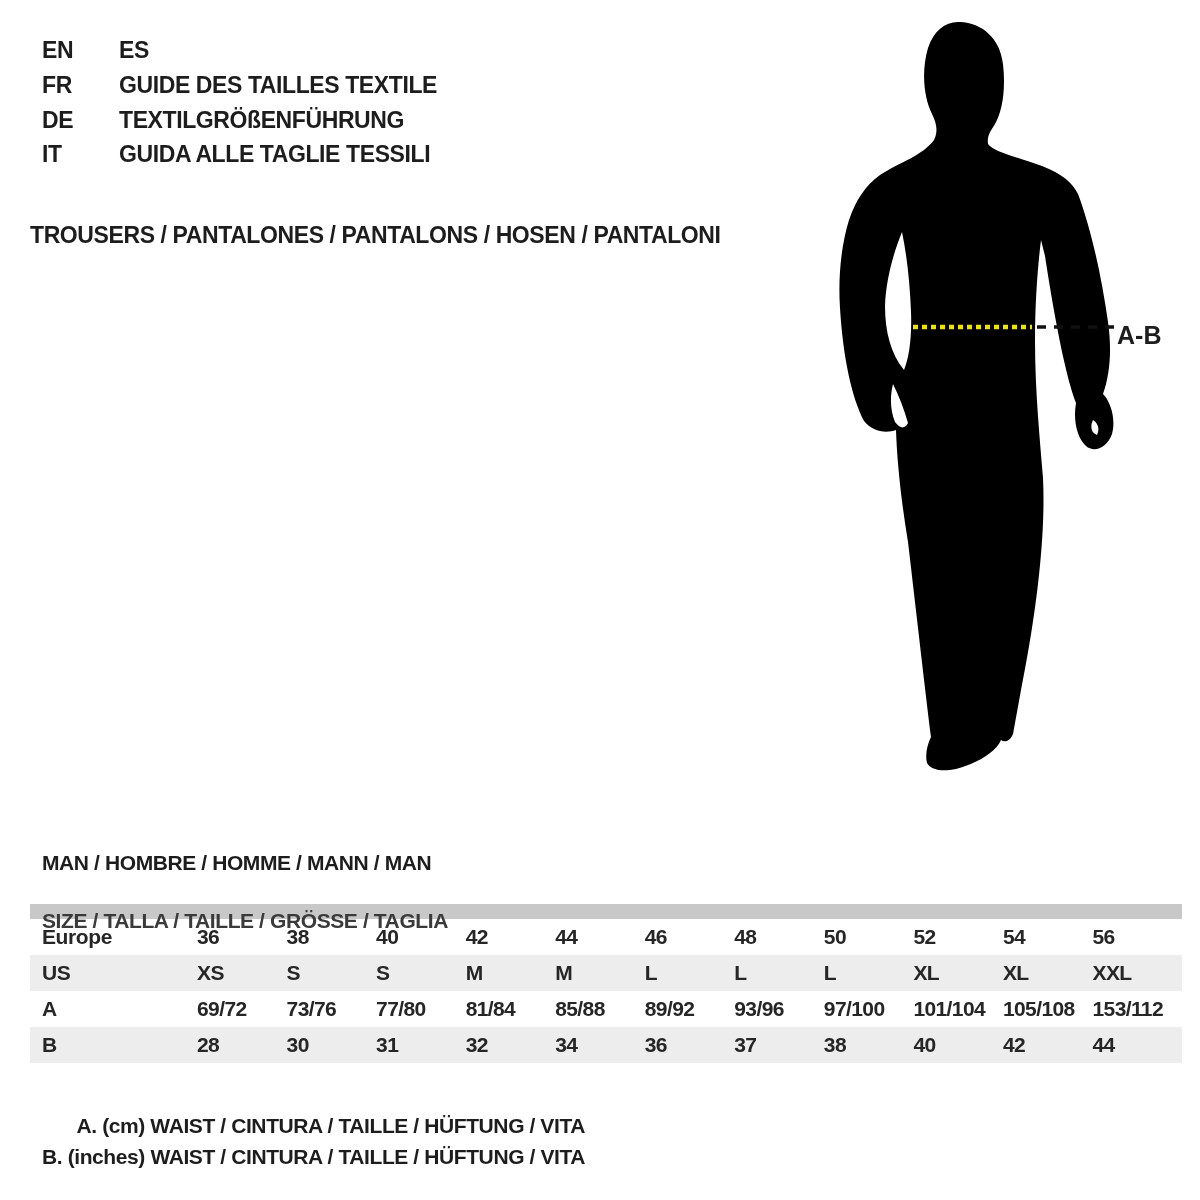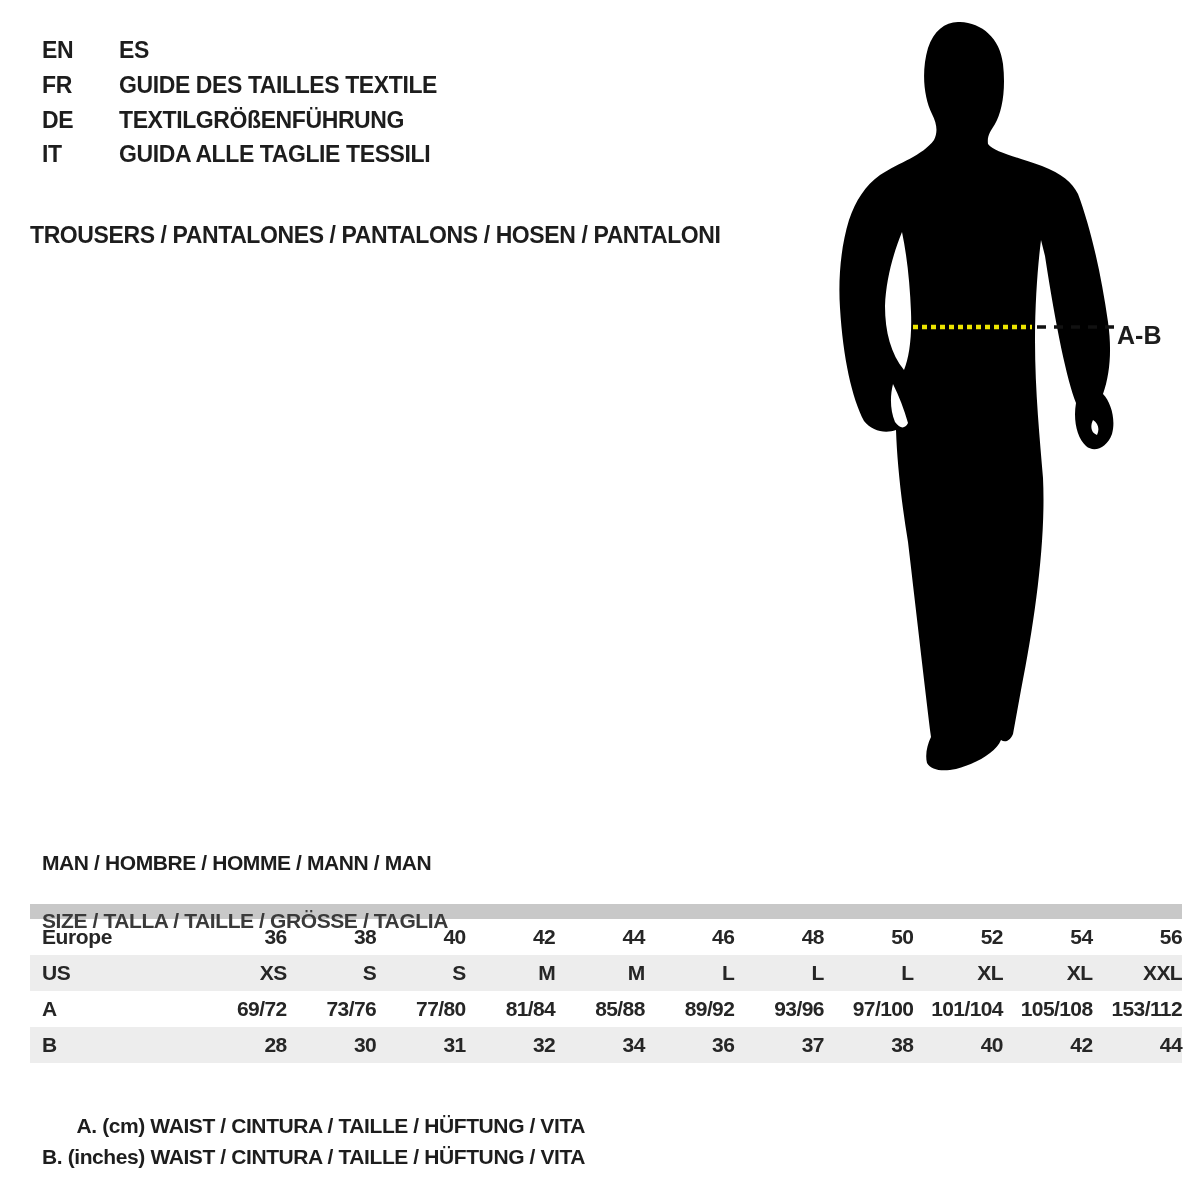--- a/index.html
+++ b/index.html
@@ -37,21 +37,21 @@
 
   
   .size-table{position:absolute;left:30px;top:904px;width:1152px;}
   .t-head{
     height:15px;line-height:33px;background:#c8c8c8;color:#3a3a3a;
     padding-left:12px;font-size:21px;font-weight:bold;letter-spacing:-0.4px;
   }
   .t-row{display:flex;height:36px;align-items:center;font-size:21px;font-weight:bold;color:#262626;}
   .t-row.alt{background:#ededed;}
   .t-label{width:155px;padding-left:12px;letter-spacing:-0.4px;}
-  .t-cell{flex:1;text-align:right;letter-spacing:-0.6px;}
+  .t-cell{flex:1;text-align:left;letter-spacing:-0.6px;}
 
   .footnotes{
     position:absolute;left:42px;top:1110px;
     font-size:21px;font-weight:bold;letter-spacing:-0.4px;line-height:31px;
     white-space:nowrap;
     text-align:right;
   }
 </style>
 </head>
 <body>

